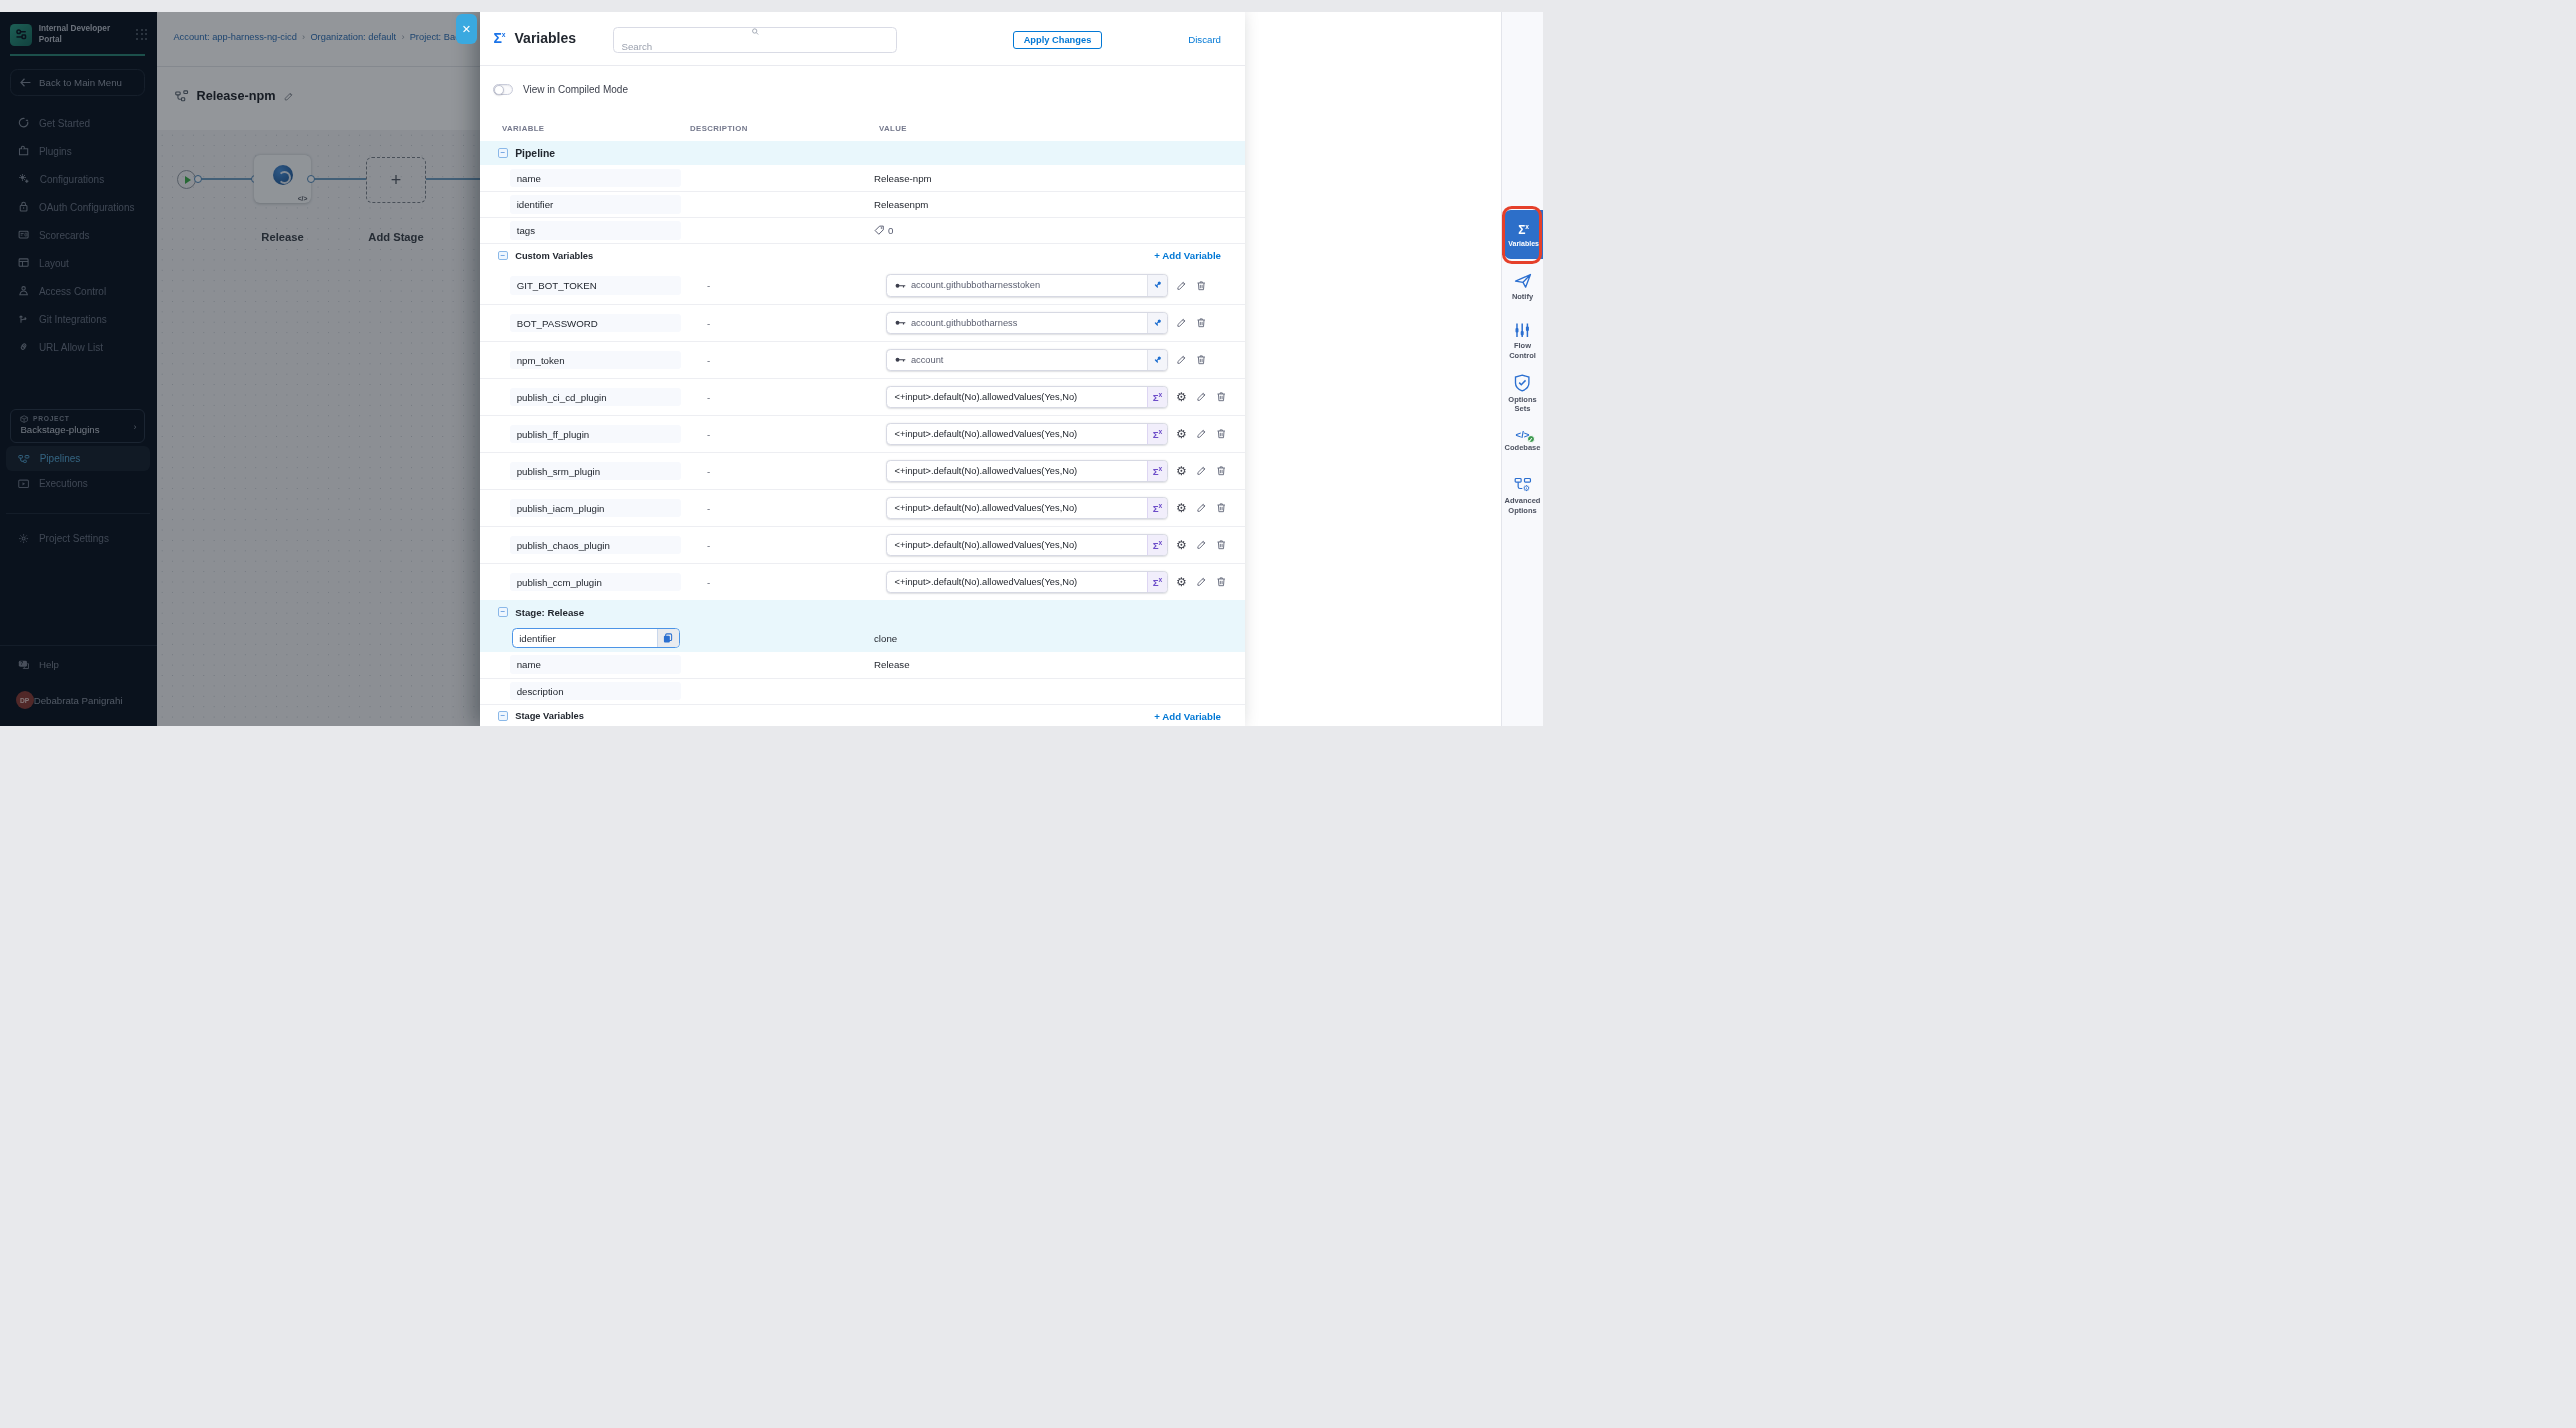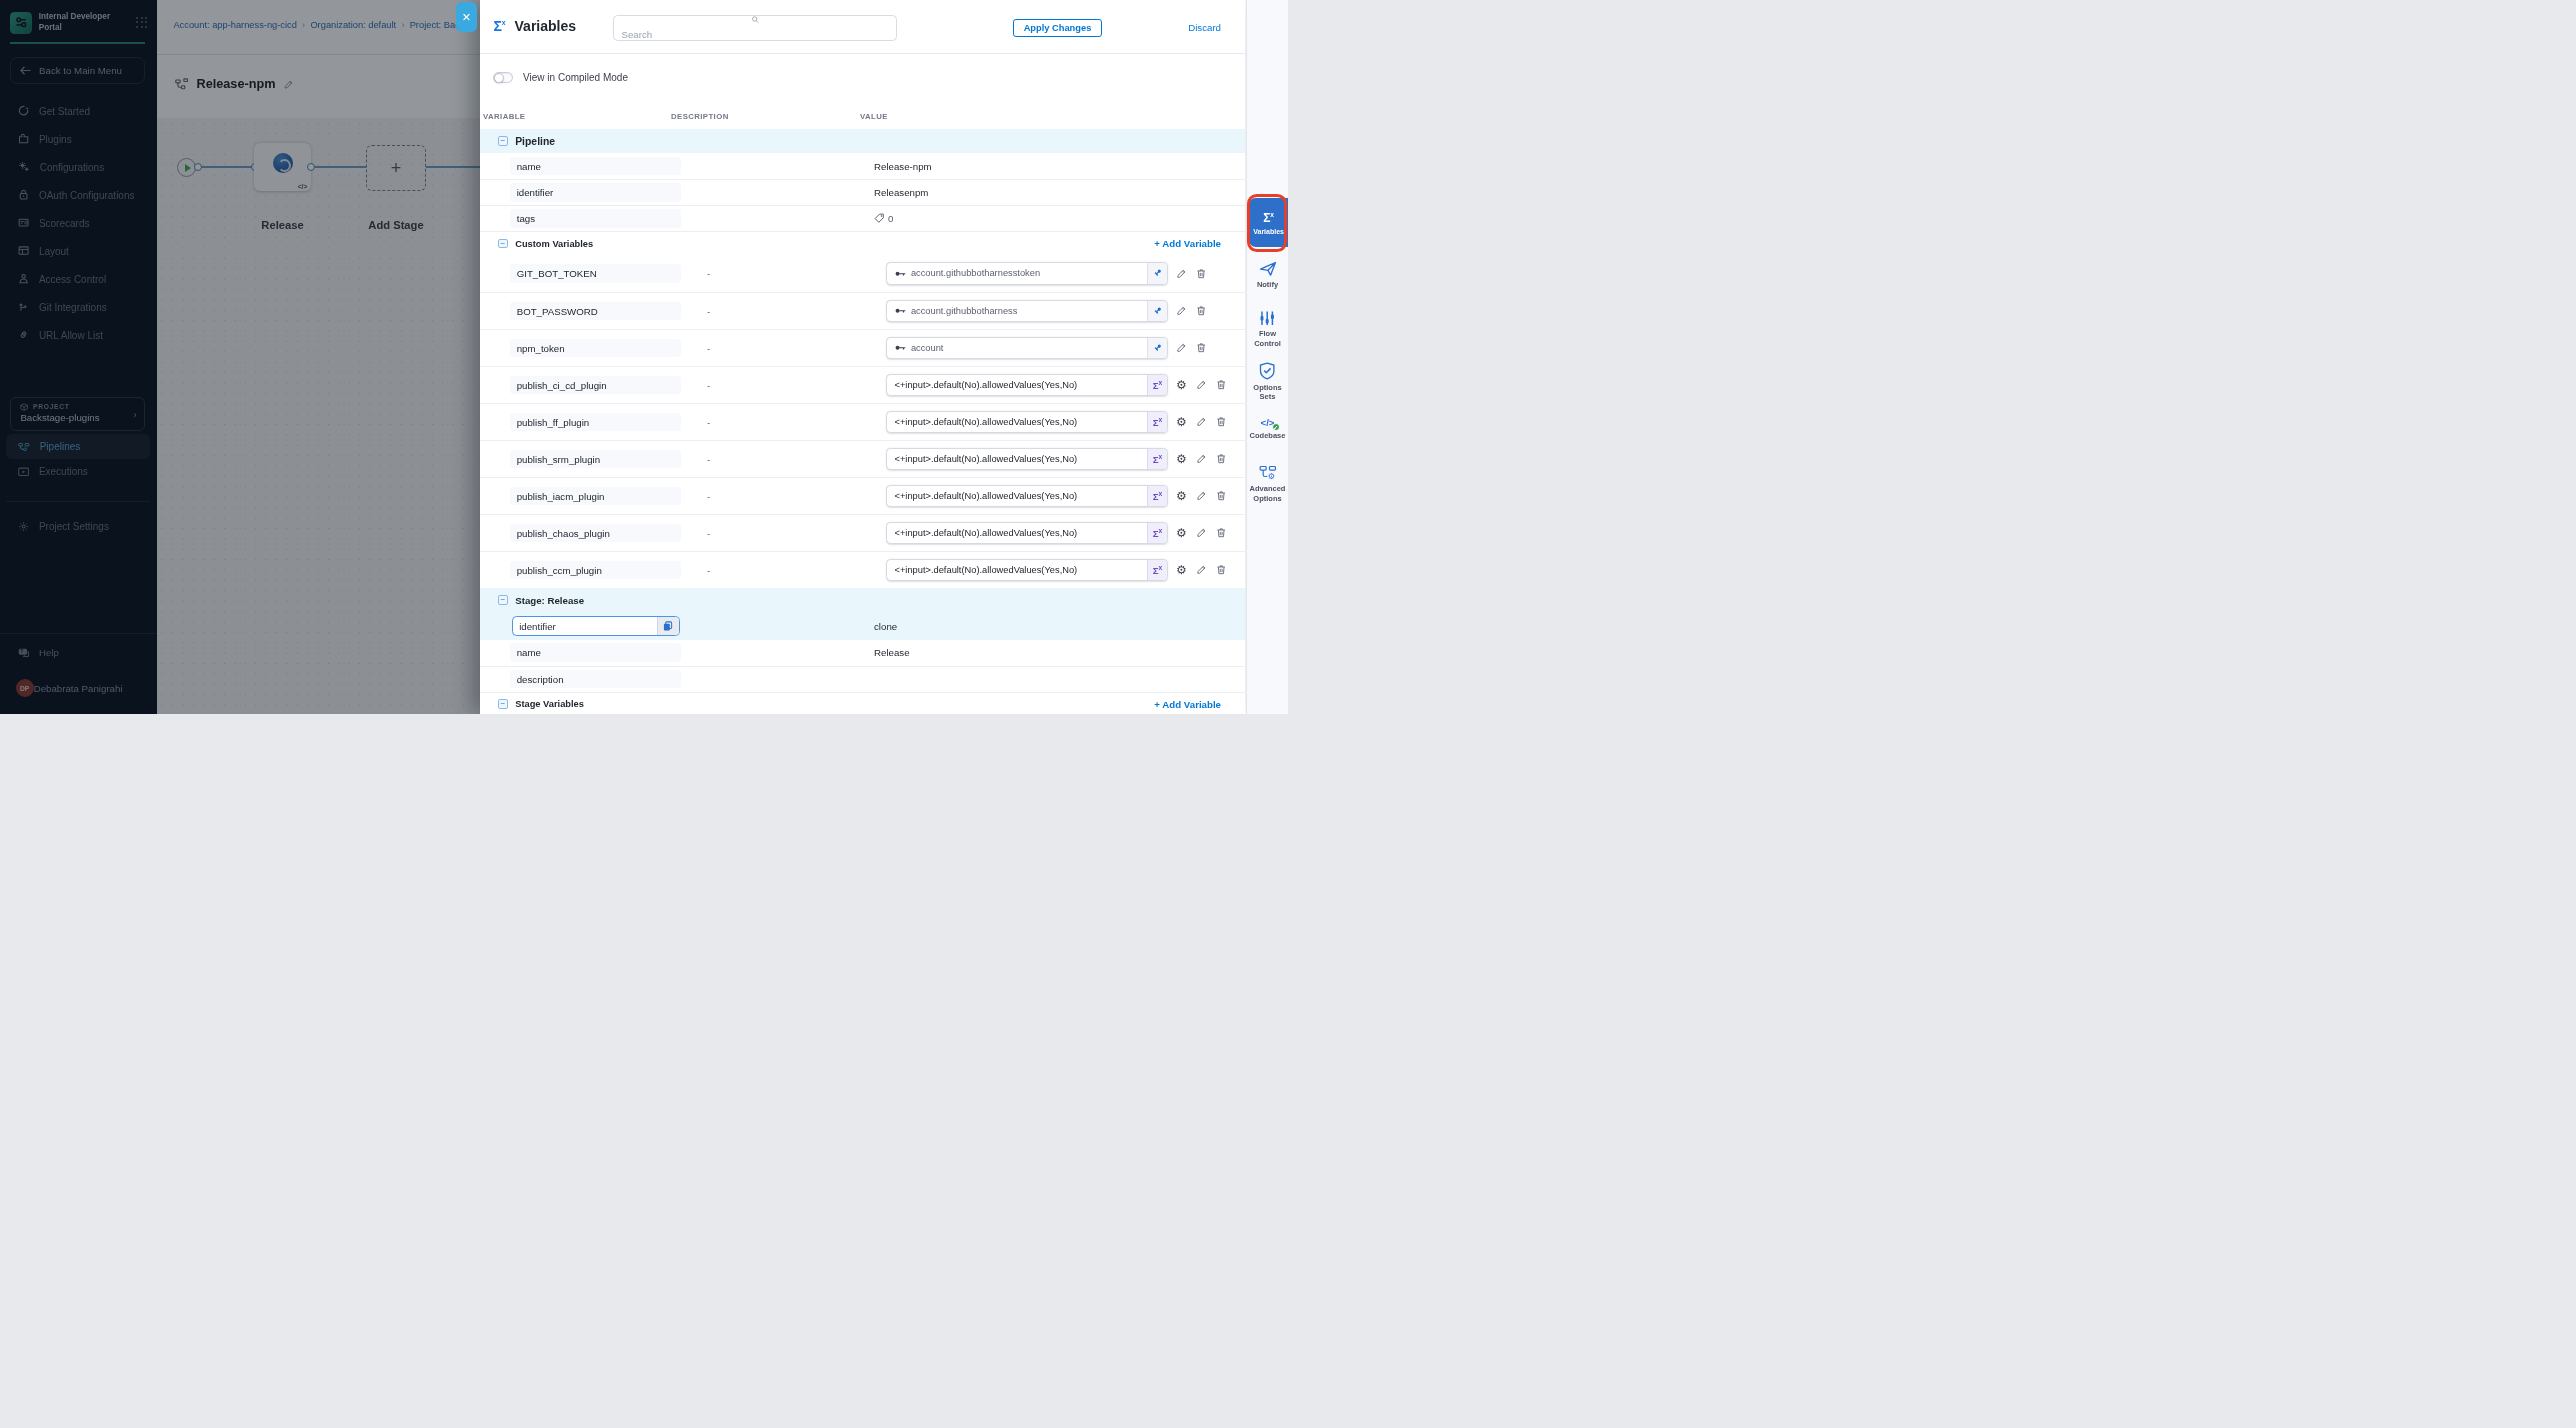--- a/index.html
+++ b/index.html
@@ -1,18 +1,18 @@
 <!DOCTYPE html>
 <html style="font-size:12px"><head>
 <meta charset="utf-8">
 <style>
   * { margin:0; padding:0; box-sizing:border-box; }
   html,body { background:#e8e9ec; }
   body { font-family:"Liberation Sans", sans-serif; }
-  .page { position:relative; width:1288px; height:714px; overflow:hidden; background:#fff; }
+  .page { position:relative; width:1543px; height:714px; overflow:hidden; background:#fff;margin-top:12px; }
 
   
   .sidebar { position:absolute; left:0; top:0; width:157px; height:714px; background:#0b1420; z-index:1; }
   .logo-row { position:absolute; left:10.4px; top:12px; right:9px; display:flex; align-items:center; }
   .logo-tile { width:21.6px; height:21.6px; border-radius:4.5px; background:linear-gradient(135deg,#2e9e86,#19695c); display:flex; align-items:center; justify-content:center; flex:0 0 auto; }
   .logo-title { margin-left:6.7px; color:#b9bfc9; font-size:8.2px; font-weight:bold; line-height:1.3; width:81px; }
   .grid-icon { margin-left:auto; width:12px; height:12px; display:grid; grid-template-columns:repeat(3,3px); grid-template-rows:repeat(3,3px); gap:1.5px; }
   .grid-icon i { width:2.2px; height:2.2px; border-radius:50%; background:#5c6572; }
   .teal-rule { position:absolute; left:10.4px; right:12px; top:42px; height:1.5px; background:#2b8273; }
   .back-item { position:absolute; left:10.4px; right:12px; top:57px; height:27px; border:0.7px solid #212c3a; border-radius:7.5px; display:flex; align-items:center; padding:0 9px; color:#929aa8; font-size:9.7px; gap:7.5px; }
@@ -68,21 +68,21 @@
   .search-box input::placeholder { color:#9ba1ae; }
   .apply-btn { position:absolute; right:143px; top:18.6px; height:18.6px; padding:0 9.7px; border:0.7px solid #0278d5; border-radius:3px; background:#fff; color:#0278d5; font-size:9.3px; font-weight:bold; display:flex; align-items:center; }
   .discard-link { position:absolute; right:24px; top:22.4px; color:#0278d5; font-size:9.7px; }
 
   .toggle-row { position:absolute; left:13.4px; top:72px; display:flex; align-items:center; gap:9.7px; }
   .toggle { width:20px; height:10.4px; border-radius:6px; background:#fbfbfd; border:0.7px solid #c9ccda; position:relative; box-shadow:inset 0 0.7px 1.5px rgba(60,64,80,.12); }
   .toggle i { position:absolute; left:-0.7px; top:-0.7px; width:10.4px; height:10.4px; border-radius:50%; background:#fff; border:0.7px solid #c2c5d4; box-shadow:0 0.7px 1.5px rgba(60,64,80,.25); }
   .toggle-label { font-size:10px; color:#3a3e4a; }
 
   .vtable { position:absolute; left:0; right:0; top:104px; }
-  .col-head { height:25px; display:grid; grid-template-columns:188px 189px 1fr; align-items:center; padding-left:3px; }
+  .col-head { height:25px; display:grid; grid-template-columns:188px 189px 1fr; align-items:center; padding-left:22px; }
   .col-head span { font-size:7.8px; font-weight:bold; letter-spacing:0.4px; color:#74788c; }
   .sec-row { height:24px; display:flex; align-items:center; padding-left:18px; gap:7.5px; position:relative; border-top:0.7px solid #edeef2; }
   .sec-row.cyan { background:#e9f7fc; border-top:none; }
   .sec-row .st { font-size:10.4px; font-weight:bold; color:#22272f; }
   .sec-row.sub .st { font-size:9.3px; }
   .minus-box { width:9.7px; height:9.7px; border:0.7px solid #8ab8e8; background:#eef6fe; border-radius:1.9px; color:#2b78d2; font-size:8.2px; line-height:8.2px; text-align:center; flex:0 0 auto; }
   .add-link { position:absolute; right:24px; color:#0278d5; font-size:9.7px; font-weight:bold; }
   .vrow { display:grid; grid-template-columns:194px 170px 1fr; align-items:center; padding-left:30px; border-top:0.7px solid #edeef2; }
   .vrow.h35 { height:26px; } .vrow.h50 { height:37px; } .vrow.h36 { height:27px; }
   .vrow.first { border-top:none; }

